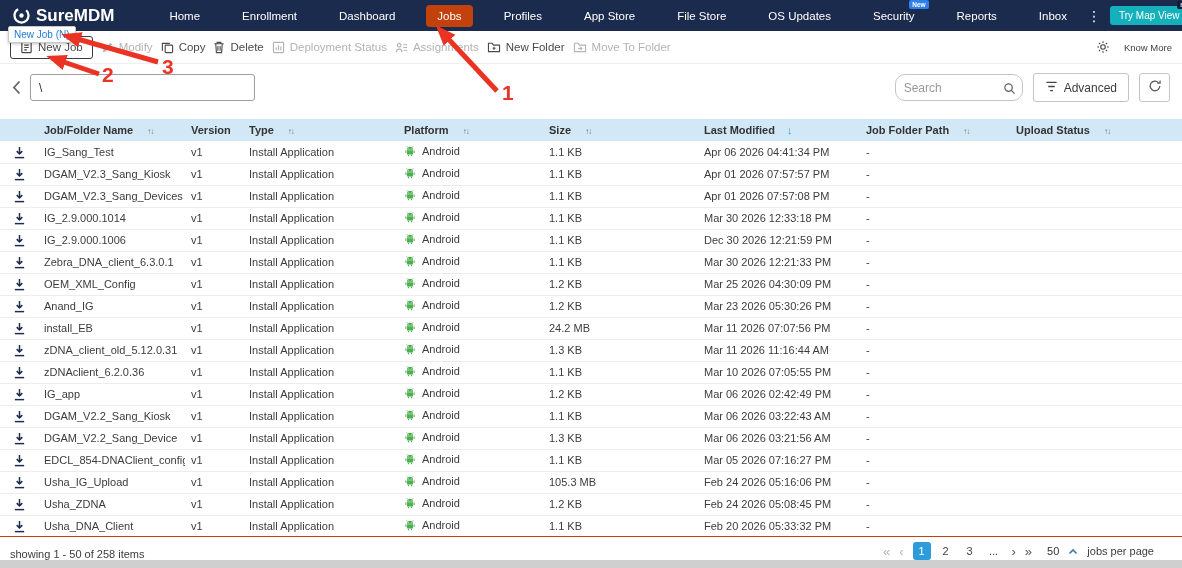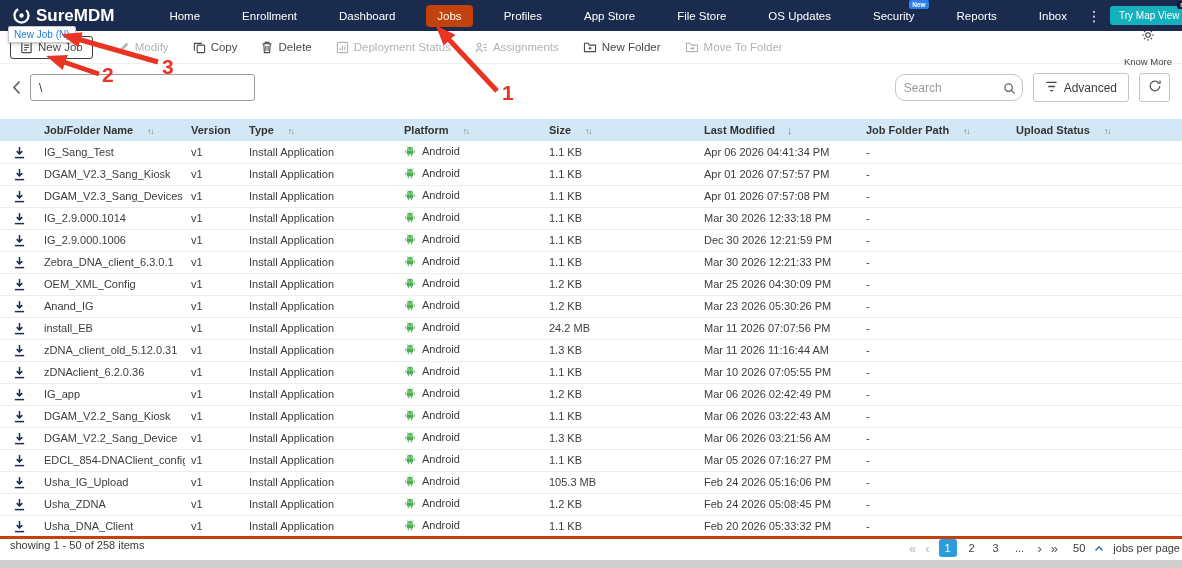--- a/index.html
+++ b/index.html
@@ -20,26 +20,26 @@
   .try-map { position: relative; background: #14b0bb; color: #fff; font-size: 10px; padding: 4px 9px; border-radius: 3px; white-space: nowrap; }
   .badge-beta { position: absolute; top: -5px; right: -7px; background: #0e1c3a; color: #fff; font-size: 6px; padding: 1px 3px; border-radius: 2px; }
   .nicon { display: inline-flex; cursor: pointer; }
   .nicon svg { display: block; }
 
   
   .tooltip { position: absolute; top: 26px; left: 8px; background: #fff; border: 1px solid #c9c9c9; border-radius: 2px; color: #1f7ad4; font-size: 10px; padding: 2px 5px; z-index: 60; box-shadow: 0 1px 3px rgba(0,0,0,.25); white-space: nowrap; }
 
   
   .toolbar { height: 33px; display: flex; align-items: center; padding: 0 10px; border-bottom: 1px solid #efefef; }
-  .toolbar-buttons { display: flex; align-items: center; gap: 24px; }
+  .toolbar-buttons { display: flex; align-items: center; gap: 8px; }
   .tbtn { display: flex; align-items: center; gap: 5px; font-size: 11.5px; color: #4a4a4a; white-space: nowrap; }
   .tbtn svg { display: block; }
   .tbtn.muted { color: #b3b3b3; }
   .tbtn.boxed { border: 1px solid #3c3c3c; border-radius: 3px; padding: 4px 9px; }
-  .know-more { margin-left: auto; display: flex; flex-direction: column; align-items: center; gap: 14px; font-size: 9.5px; color: #3f3f3f; cursor: pointer; }
+  .know-more { margin-left: auto; display: flex; flex-direction: row; align-items: center; gap: 14px; font-size: 9.5px; color: #3f3f3f; cursor: pointer; }
   .know-more svg { display: block; }
 
   
   .crumbrow { height: 47px; display: flex; align-items: center; padding: 0 12px; gap: 9px; }
   .back { color: #666; display: inline-flex; cursor: pointer; }
   .path-input { width: 225px; height: 27px; border: 1px solid #9e9e9e; border-radius: 3px; font-size: 12px; padding: 0 8px; color: #333; }
   .crumb-right { margin-left: auto; display: flex; align-items: center; gap: 10px; }
   .search-wrap { position: relative; display: inline-flex; }
   .search-input { width: 128px; height: 27px; border: 1px solid #c4c4c4; border-radius: 10px; font-size: 12px; padding: 0 26px 0 8px; color: #333; }
   .search-input::placeholder { color: #9a9a9a; }
@@ -53,21 +53,21 @@
   thead th { background: #d2e8f7; font-size: 11px; font-weight: bold; color: #333; text-align: left; height: 22px; padding: 0 6px; white-space: nowrap; }
   tbody td { font-size: 11px; color: #3c3c3c; height: 22px; padding: 0 6px; border-bottom: 1px solid #ededed; white-space: nowrap; overflow: hidden; }
   td.c-icon, th.c-icon { text-align: center; padding: 0; }
   .dl { color: #1d2b4f; display: inline-flex; vertical-align: middle; cursor: pointer; }
   .sort { color: #777; font-size: 8px; letter-spacing: -1px; margin-left: 14px; cursor: pointer; }
   .sort-active { color: #2d9cdb; font-size: 11px; font-weight: bold; margin-left: 12px; cursor: pointer; }
   .android { display: inline-flex; align-items: center; gap: 6px; }
   .android svg { display: block; }
 
   
-  .footer { height: 24px; border-top: 3px solid #c2410c; display: flex; align-items: flex-start; padding: 0 2px 0 10px; font-size: 11px; color: #3c3c3c; background: #fff; }
+  .footer { height: 24px; border-top: 1px solid #c2410c; display: flex; align-items: flex-end; padding: 0 28px 0 10px; font-size: 11px; color: #3c3c3c; background: #fff; }
   .pager { margin-left: auto; display: flex; align-items: center; gap: 9px; }
   .pgnav { color: #b5b5b5; font-size: 13px; cursor: pointer; }
   .pgnav.on { color: #555; }
   .pages { display: flex; align-items: center; gap: 6px; }
   .page { min-width: 18px; height: 18px; display: inline-flex; align-items: center; justify-content: center; border-radius: 3px; font-size: 11px; color: #444; cursor: pointer; padding: 0 3px; }
   .page.active { background: #2d9cdb; color: #fff; }
   .psize { color: #333; margin-left: 6px; cursor: pointer; }
   .caret { display: inline-flex; cursor: pointer; }
   .bottom-strip { height: 8px; background: #cfcfcf; }
 

